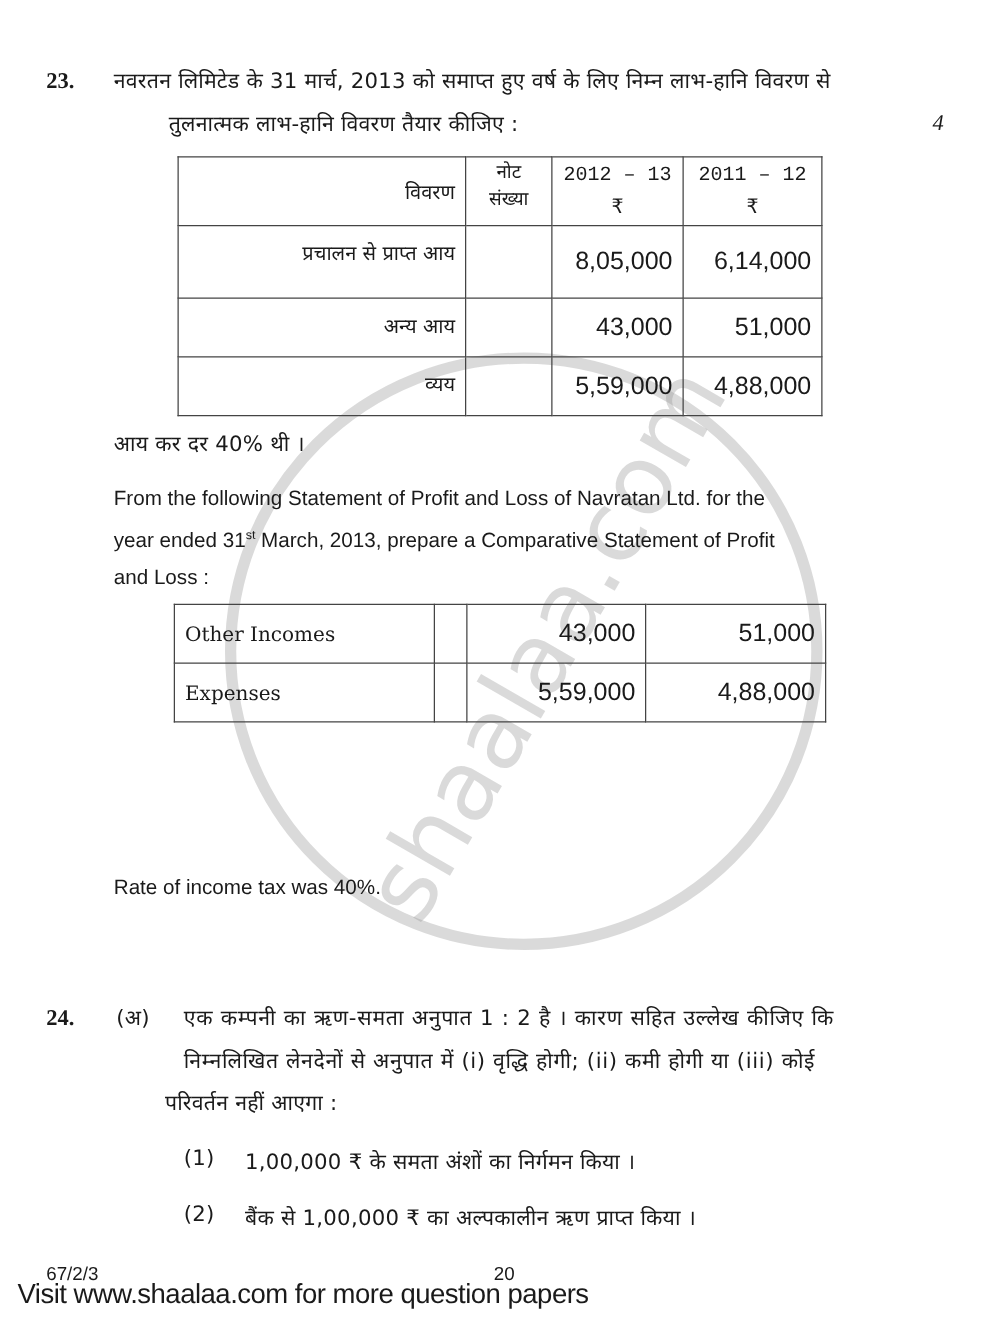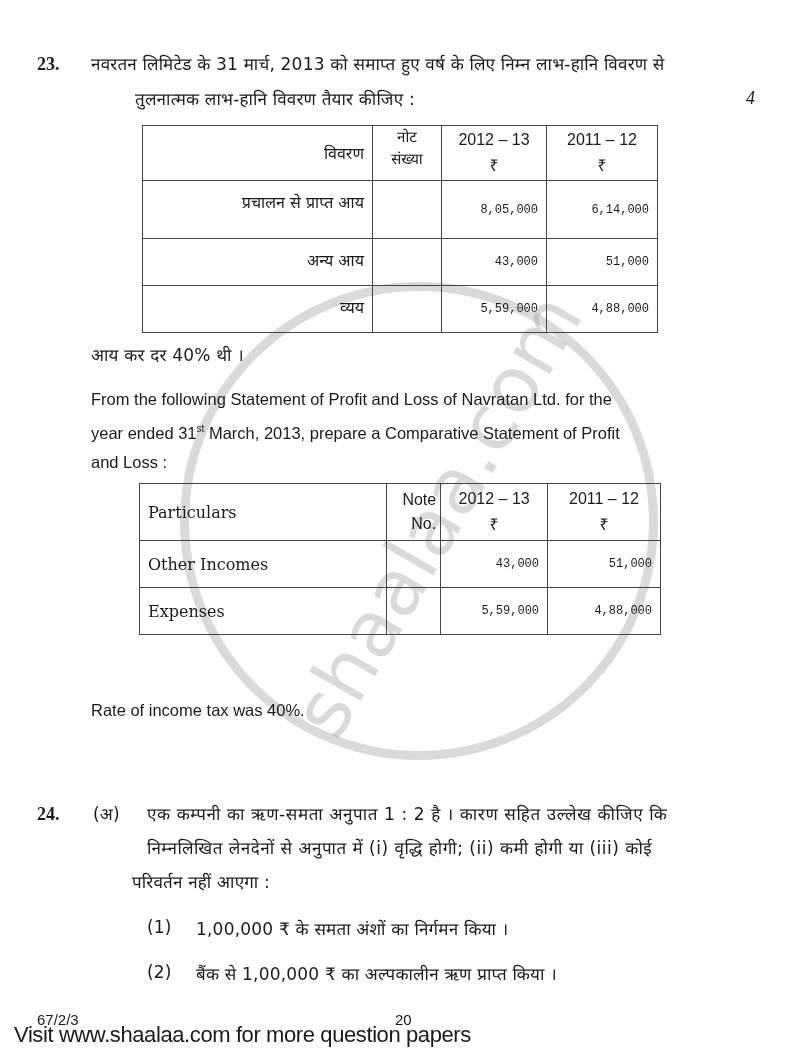--- a/index.html
+++ b/index.html
@@ -7,22 +7,22 @@
     width:800px; height:1060px; background:#ffffff; position:relative; overflow:hidden;
     font-family: "DejaVu Serif", "Liberation Serif", serif; color:#1a1a1a;
   }
   .abs { position:absolute; }
   .qnum { font-weight:bold; font-size:18px; font-family:"Liberation Serif", serif; }
   .hindi { font-family:"DejaVu Sans", sans-serif; font-size:17px; letter-spacing:0.2px; }
   .eng { font-family:Liberation Sans, sans-serif; font-size:16.5px; }
   .line { white-space:nowrap; }
   table.fin { position:absolute; border-collapse:collapse; }
   table.fin td { border:1px solid #444; padding:0 8px; vertical-align:middle; }
-  table.fin td.num { text-align:right; font-family:Liberation Mono, monospace; font-size:12px; }
-  table.fin td.hdr { text-align:center; font-family:Liberation Sans, sans-serif; font-size:16px; line-height:26px; }
+  table.fin td.num { text-align:right; font-family:Liberation Sans, sans-serif; font-size:20px; }
+  table.fin td.hdr { text-align:center; font-family:Liberation Mono, monospace; font-size:16px; line-height:26px; }
   table.fin td.lbl-h { font-family:"DejaVu Sans", sans-serif; font-size:16px;text-align:right; }
   table.fin td.lbl-e { font-family:"DejaVu Serif", serif; font-size:16px; }
   .marks { font-style:italic; font-size:18px; font-family:"Liberation Serif", serif; }
   .footer { font-family:"Liberation Sans", sans-serif; font-size:15px; }
   .footer-visit { font-family:"Liberation Sans", sans-serif; font-size:22px; letter-spacing:-0.4px; }
   .watermark-circle {
     position:absolute; left:180px; top:282px; width:478px; height:478px;
     border:9px solid rgba(150,150,150,0.35); border-radius:50%; box-sizing:border-box;
   }
   .watermark-text {
@@ -81,35 +81,20 @@
   </table>
 
 <div class="abs hindi line" style="left:91px; top:343px;">आय कर दर 40% थी ।</div>
 
 <div class="abs eng line" style="left:91px; top:390px;">From the following Statement of Profit and Loss of Navratan Ltd. for the</div>
 <div class="abs eng line" style="left:91px; top:423px;"><span>year ended 31</span><sup>st</sup><span> March, 2013,  prepare a Comparative Statement of Profit</span></div>
 <div class="abs eng line" style="left:91px; top:453px;">and Loss :</div>
 
 <table class="fin" style="left:139px; top:483px; width:522px;">
   <tbody>
-      <tr style="height:57px;">
-    <td class="lbl-e" style="width:226px;">Particulars</td>
-    <td class="hdr" style="width:44px; padding:0 4px; line-height:24px; text-align:right;">
-      <div>Note</div>
-      <div>No.</div>
-    </td>
-    <td class="hdr" style="width:88px;">
-      <div>2012 – 13</div>
-      <div>₹</div>
-    </td>
-    <td class="hdr" style="width:94px;">
-      <div>2011 – 12</div>
-      <div>₹</div>
-    </td>
-  </tr>
   <tr style="height:47px;">
     <td class="lbl-e">Other Incomes</td>
     <td></td>
     <td class="num">43,000</td>
     <td class="num">51,000</td>
   </tr>
   <tr style="height:47px;">
     <td class="lbl-e">Expenses</td>
     <td></td>
     <td class="num">5,59,000</td>

